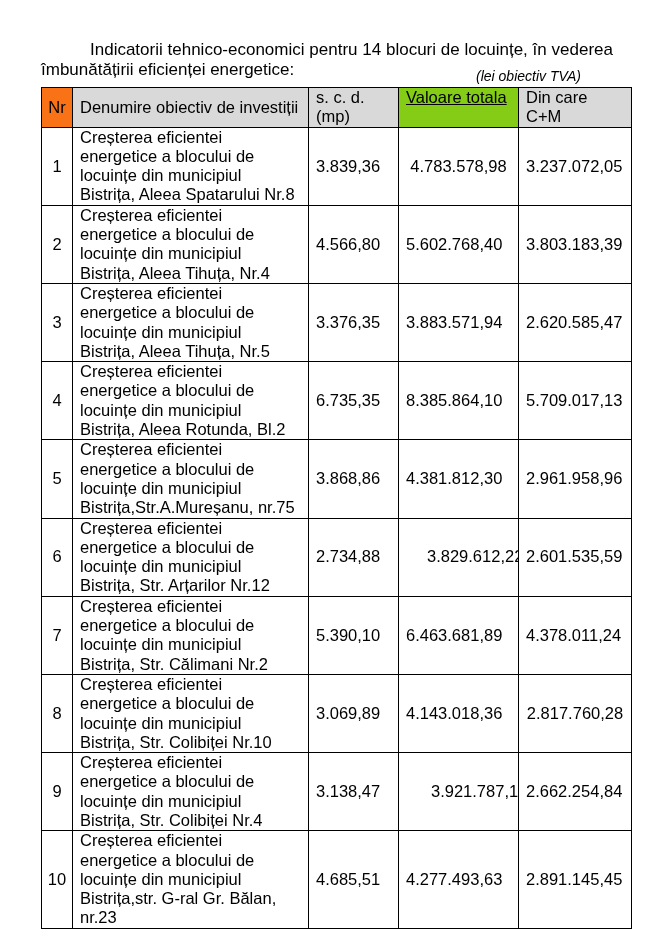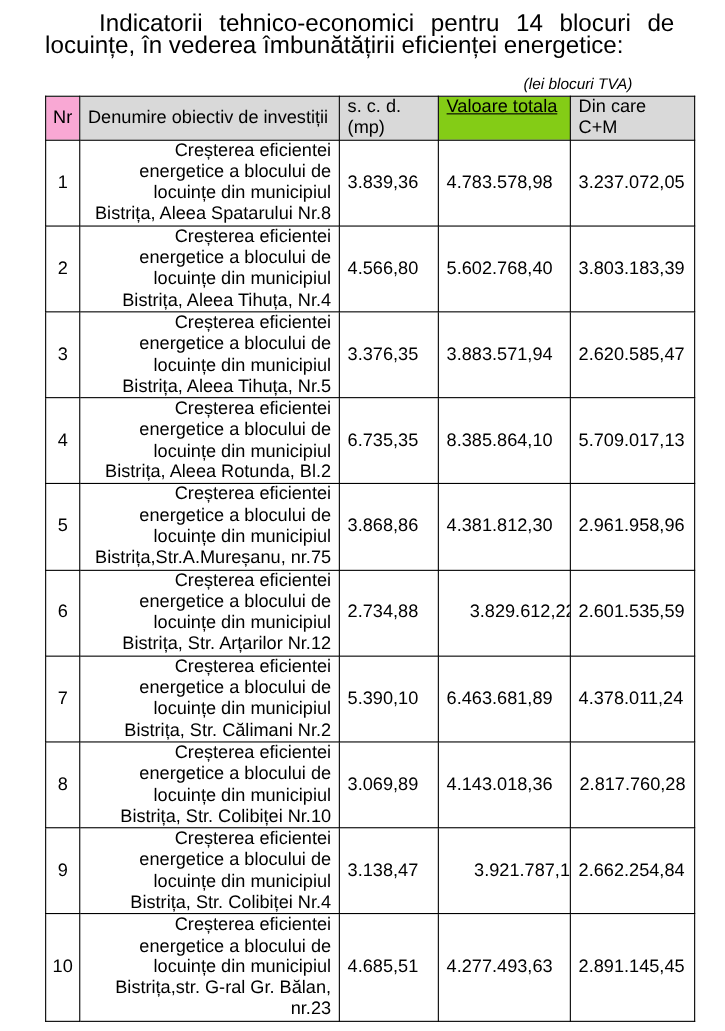--- a/index.html
+++ b/index.html
@@ -8,23 +8,23 @@
       height: 937px;
       background: #ffffff;
       color: #000000;
       font-family: "Liberation Sans", sans-serif;
       position: relative;
       overflow: hidden;
     }
     .title {
       position: absolute;
       left: 41px;
-      top: 11px;
+      top: 40px;
       width: 572px;
-      font-size: 22px;
+      font-size: 17px;
       line-height: 19.5px;
       text-align: justify;
       text-indent: 49px;
     }
     .unit-note {
       position: absolute;
       left: 476px;
       top: 68px;
       font-size: 14px;
       font-style: italic;
@@ -58,58 +58,57 @@
     }
     table.indicators thead th.mid { vertical-align: middle; white-space: nowrap; }
     table.indicators th.nr-col,
     table.indicators td.nr-cell {
       text-align: center;
       padding: 0;
     }
     table.indicators td.name-cell {
       vertical-align: top;
       white-space: pre-line;
-      text-align: right;
     }
     table.indicators td.num-cell { white-space: nowrap; }
   </style>
 </head>
 <body style="color: rgb(0, 0, 0);">
 
 <div class="title">Indicatorii tehnico-economici pentru 14 blocuri de locuințe, în vederea îmbunătățirii eficienței energetice:</div>
-<div class="unit-note">(lei blocuri TVA)</div>
+<div class="unit-note">(lei obiectiv TVA)</div>
 
 <table class="indicators">
   <colgroup>
     <col style="width:31px">
     <col style="width:236px">
     <col style="width:90px">
     <col style="width:120px">
     <col style="width:113px">
   </colgroup>
   <thead>
     <tr>
-      <th class="nr-col mid" style="background: #f9a8d4; border-color: rgb(0, 0, 0);">Nr</th>
+      <th class="nr-col mid" style="background: #f97316; border-color: rgb(0, 0, 0);">Nr</th>
       <th class="mid" style="background: rgb(217, 217, 217); border-color: rgb(0, 0, 0);">Denumire obiectiv de investiții</th>
       <th style="background: rgb(217, 217, 217); border-color: rgb(0, 0, 0);">s. c. d.
 (mp)</th>
       <th style="background: #84cc16; border-color: rgb(0, 0, 0); text-decoration: underline;">Valoare totala</th>
       <th style="background: rgb(217, 217, 217); border-color: rgb(0, 0, 0);">Din care
 C+M</th>
     </tr>
   </thead>
   <tbody>
     <tr>
       <td class="nr-cell" style="border-color: rgb(0, 0, 0);">1</td>
       <td class="name-cell" style="border-color: rgb(0, 0, 0);">Creșterea eficientei
 energetice a blocului de
 locuințe din municipiul
 Bistrița, Aleea Spatarului Nr.8</td>
       <td class="num-cell" style="border-color: rgb(0, 0, 0);">3.839,36</td>
-      <td class="num-cell" style="border-color: rgb(0, 0, 0);">4.783.578,98</td>
+      <td class="num-cell" style="border-color: rgb(0, 0, 0); text-align: center;">4.783.578,98</td>
       <td class="num-cell" style="border-color: rgb(0, 0, 0);">3.237.072,05</td>
     </tr>
     <tr>
       <td class="nr-cell" style="border-color: rgb(0, 0, 0);">2</td>
       <td class="name-cell" style="border-color: rgb(0, 0, 0);">Creșterea eficientei
 energetice a blocului de
 locuințe din municipiul
 Bistrița, Aleea Tihuța, Nr.4</td>
       <td class="num-cell" style="border-color: rgb(0, 0, 0);">4.566,80</td>
       <td class="num-cell" style="border-color: rgb(0, 0, 0);">5.602.768,40</td>

